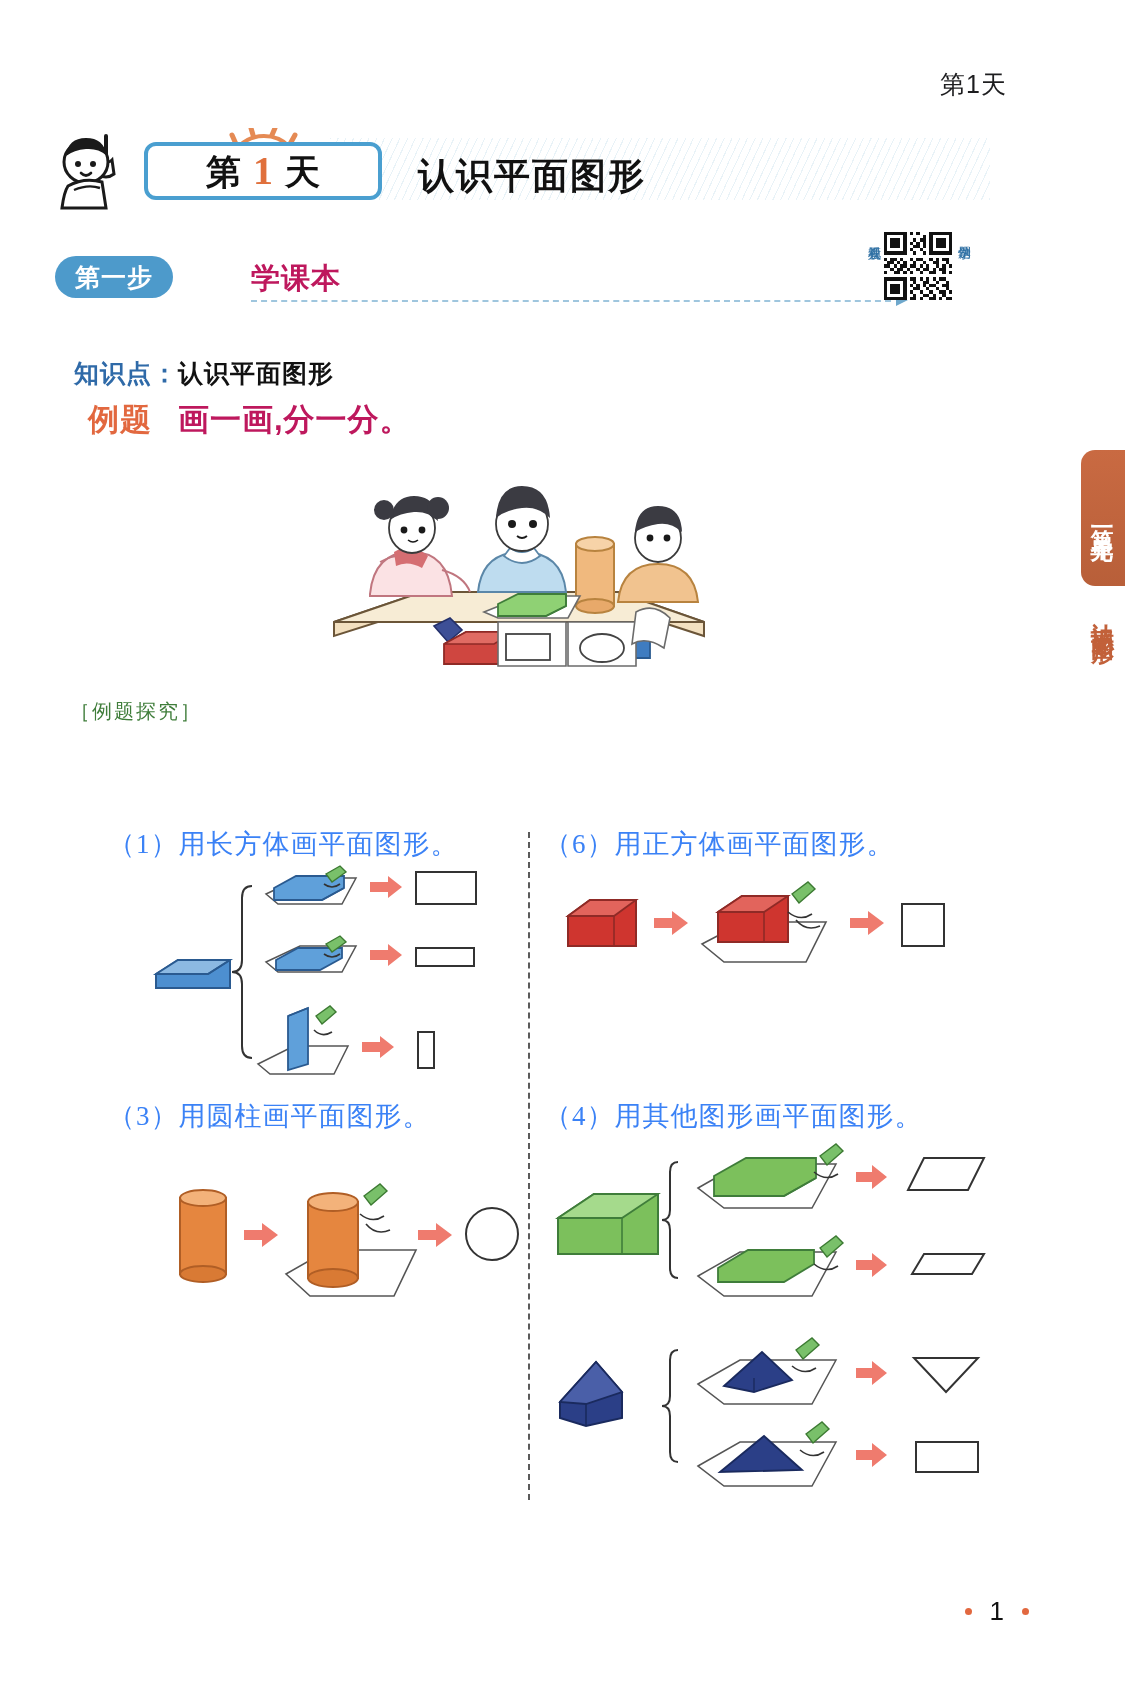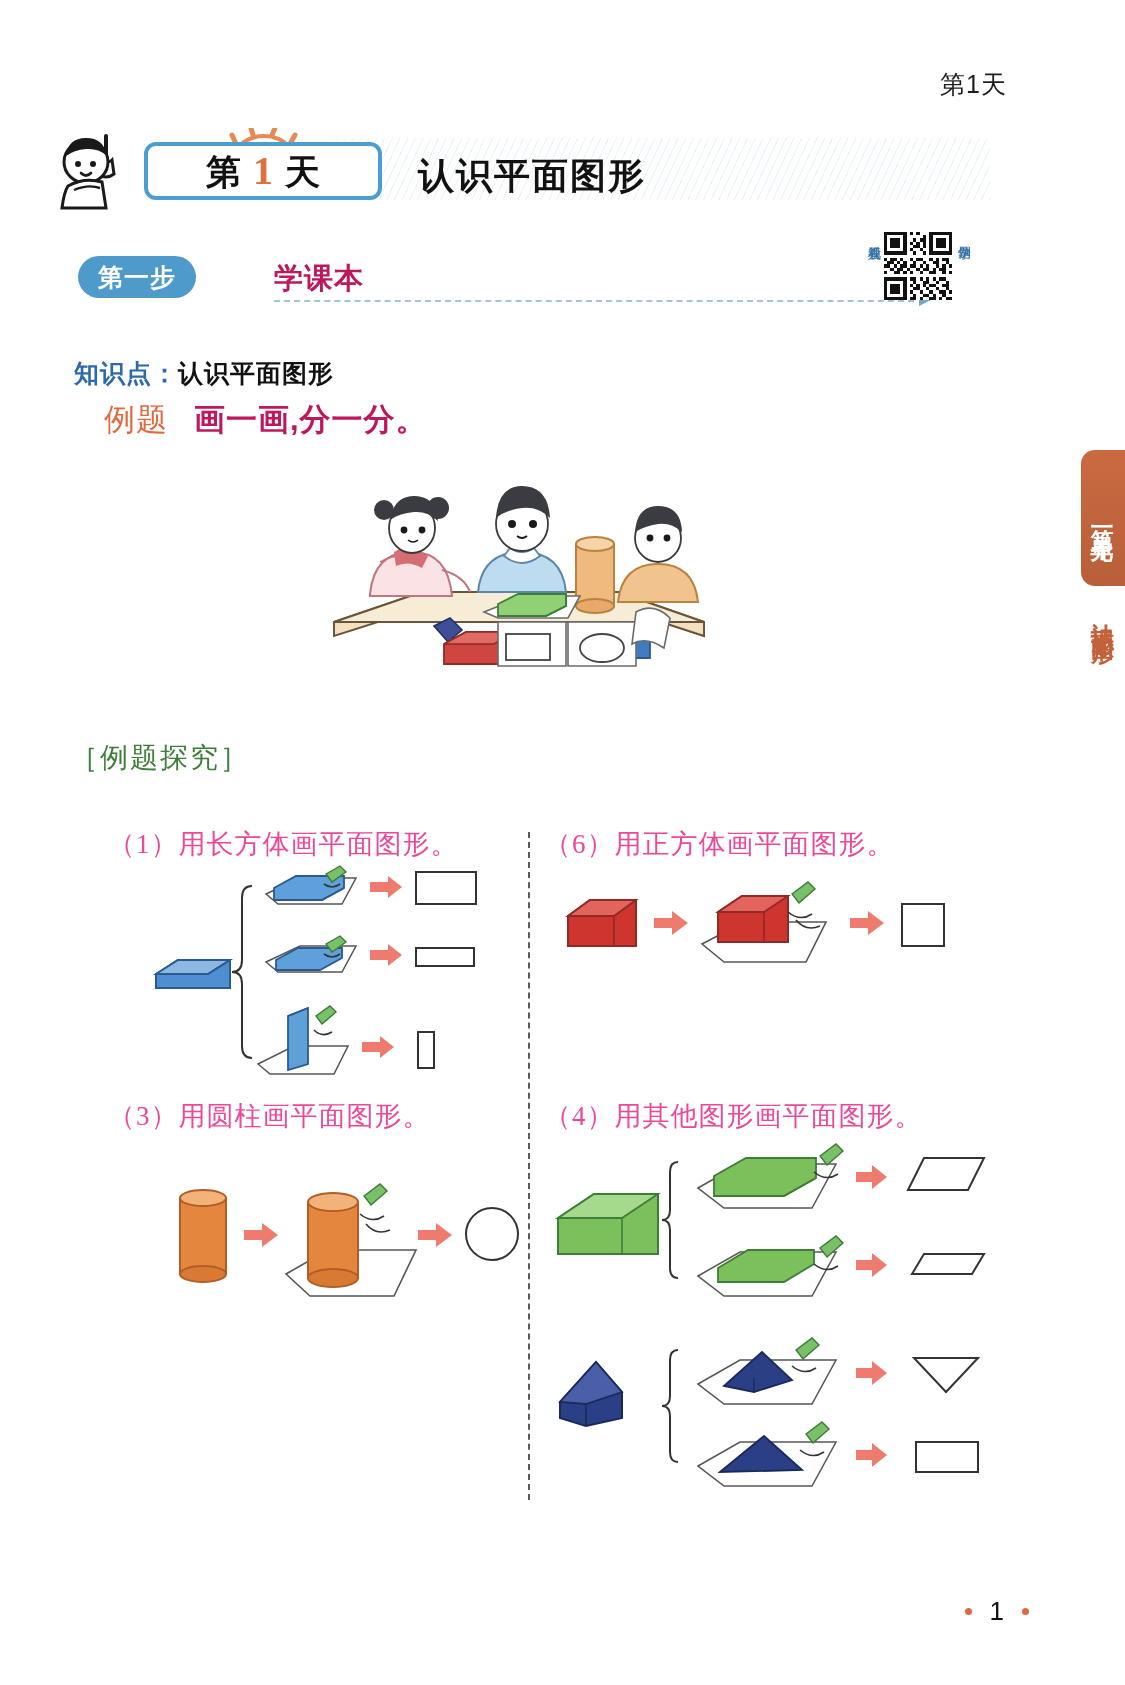--- a/index.html
+++ b/index.html
@@ -37,21 +37,21 @@
     font-size:36px;font-weight:bold;color:#111;letter-spacing:2px;
     font-family:"Liberation Sans",sans-serif;white-space:nowrap;
   }
   .hatch{
     position:absolute;left:330px;top:138px;width:660px;height:62px;
     background:repeating-linear-gradient(115deg,rgba(120,180,210,.30) 0 1px,transparent 1px 7px);
     opacity:.55;pointer-events:none;
   }
 
   
-  .step-row{position:absolute;left:78px;top:256px;width:1000px;height:46px;text-decoration:underline;}
+  .step-row{position:absolute;left:55px;top:256px;width:1000px;height:46px;text-decoration:underline;}
   .step-pill{
     position:absolute;left:0;top:0;height:42px;padding:0 20px;
     background:#4d9acb;border-radius:21px;color:#fff;
     font-size:25px;font-weight:bold;line-height:42px;letter-spacing:1px;
     font-family:"Liberation Sans",sans-serif;
   }
   .step-text{
     position:absolute;left:196px;top:1px;font-size:29px;font-weight:bold;color:#be185d;
     line-height:42px;letter-spacing:1px;
   }
@@ -71,47 +71,46 @@
   }
   .qr-left{left:2px;}
   .qr-right{left:92px;}
 
   
   .kp{position:absolute;left:74px;top:351px;font-size:25px;line-height:44px;letter-spacing:1px;}
   .kp .kp-label{color:#2f6aa8;font-weight:bold;}
   .kp .kp-val{color:#111;font-weight:bold;}
 
   .ex-row{position:absolute;left:88px;top:398px;font-size:31px;line-height:44px;letter-spacing:1px;}
-  .ex-tag{color:#e2683f;font-weight:normal;margin-left:16px;}
+  .ex-tag{color:#e2683f;font-weight:bold;}
   .ex-text{color:#be185d;margin-left:26px;font-weight:bold;font-family:"Liberation Sans",sans-serif;}
 
   
   .illus{position:absolute;left:318px;top:466px;width:400px;height:212px;}
 
   
   .explore{
-    position:absolute;left:70px;top:698px;font-size:28px;color:#3f7d3a;letter-spacing:2px;
+    position:absolute;left:70px;top:698px;font-size:20px;color:#3f7d3a;letter-spacing:2px;
     font-family:"Liberation Sans",sans-serif;
-    margin-top:41px;
   }
 
   
   .q1{
     position:absolute;left:70px;top:770px;font-size:30px;font-weight:bold;color:#111;
     letter-spacing:1px;font-family:"Liberation Serif",serif;
   }
 
   
   .quad{position:absolute;left:88px;top:826px;width:950px;height:700px;}
   .vsep{
     position:absolute;left:440px;top:6px;width:0;height:668px;
     border-left:2px dashed #5a5a5a;
   }
   .sub-label{
-    position:absolute;font-size:27px;color:#ec4899;letter-spacing:1px;
+    position:absolute;font-size:27px;color:#3b82f6;letter-spacing:1px;
     font-family:"Liberation Serif",serif;white-space:nowrap;
   }
   .lbl1{left:20px;top:0;}
   .lbl2{left:456px;top:0;}
   .lbl3{left:20px;top:272px;}
   .lbl4{left:456px;top:272px;}
 
   .panel{position:absolute;}
   .p1{left:60px;top:44px;width:370px;height:222px;}
   .p2{left:470px;top:44px;width:450px;height:170px;}

